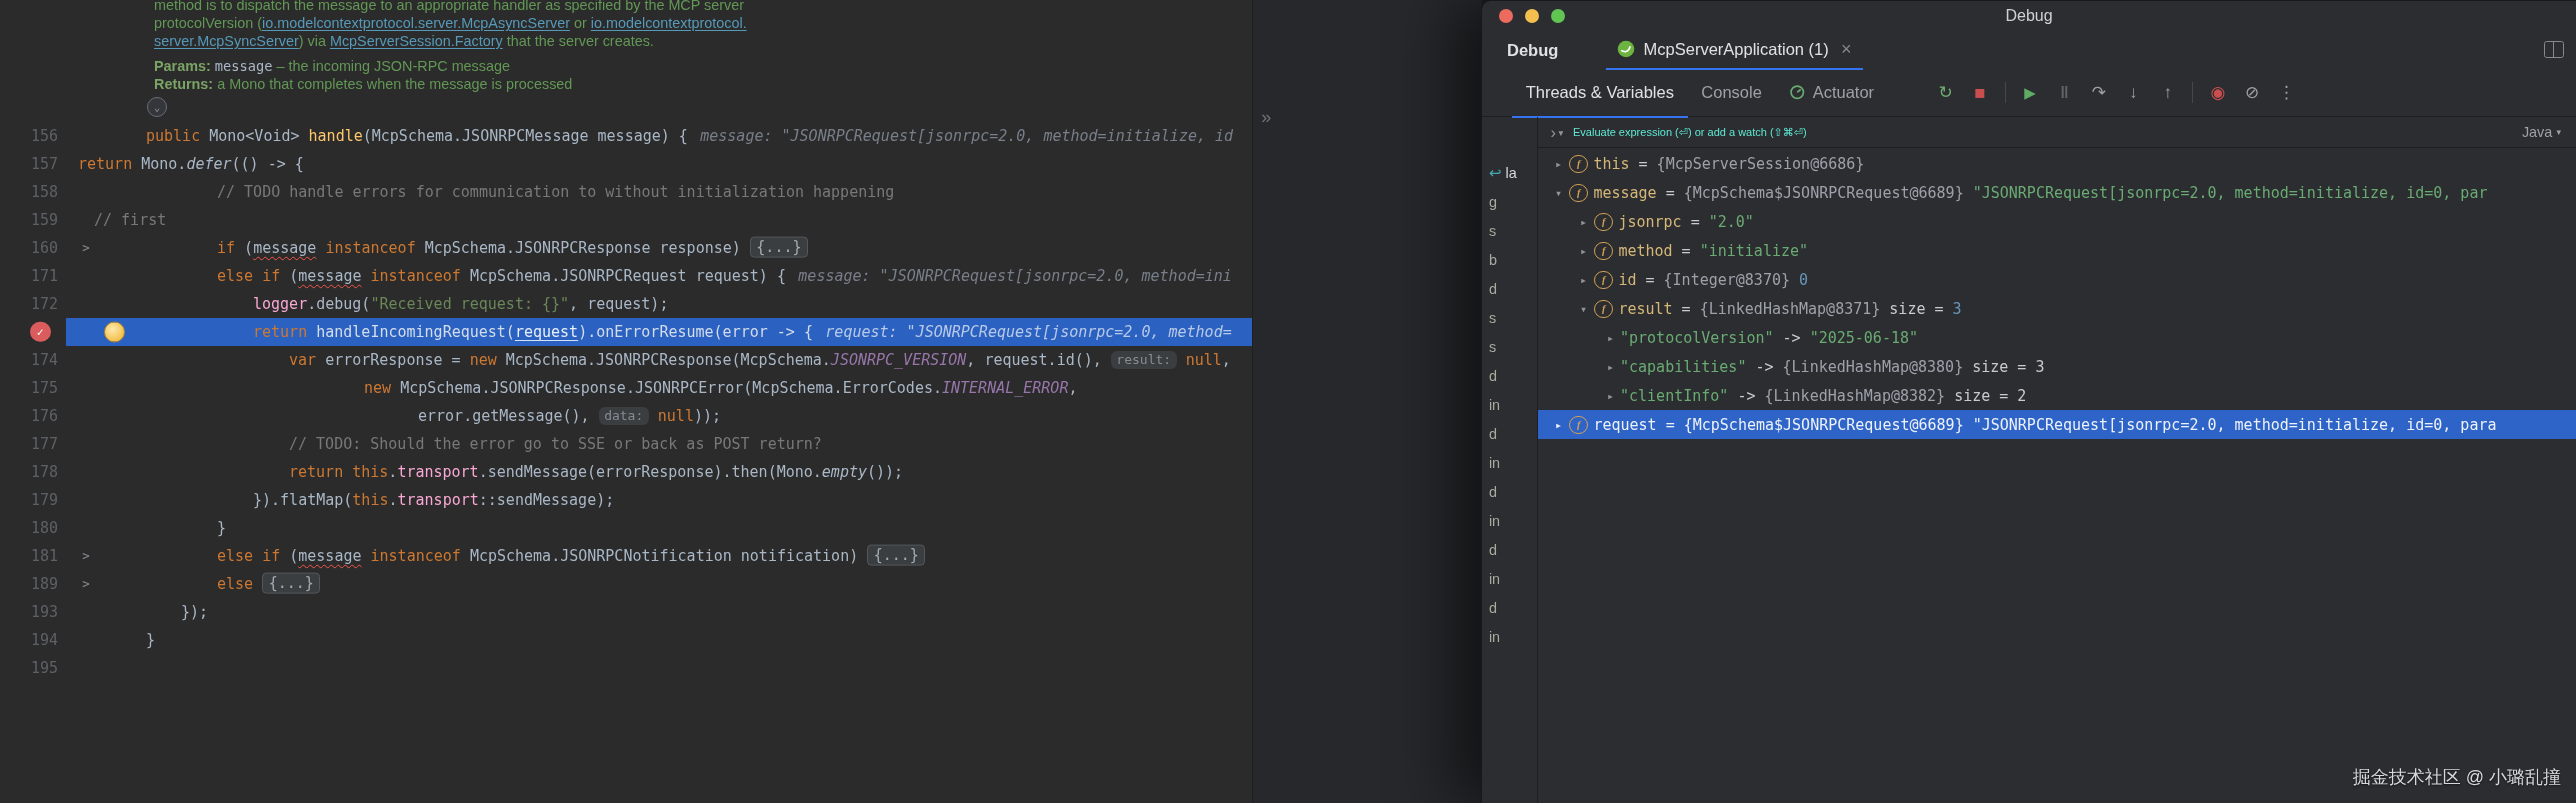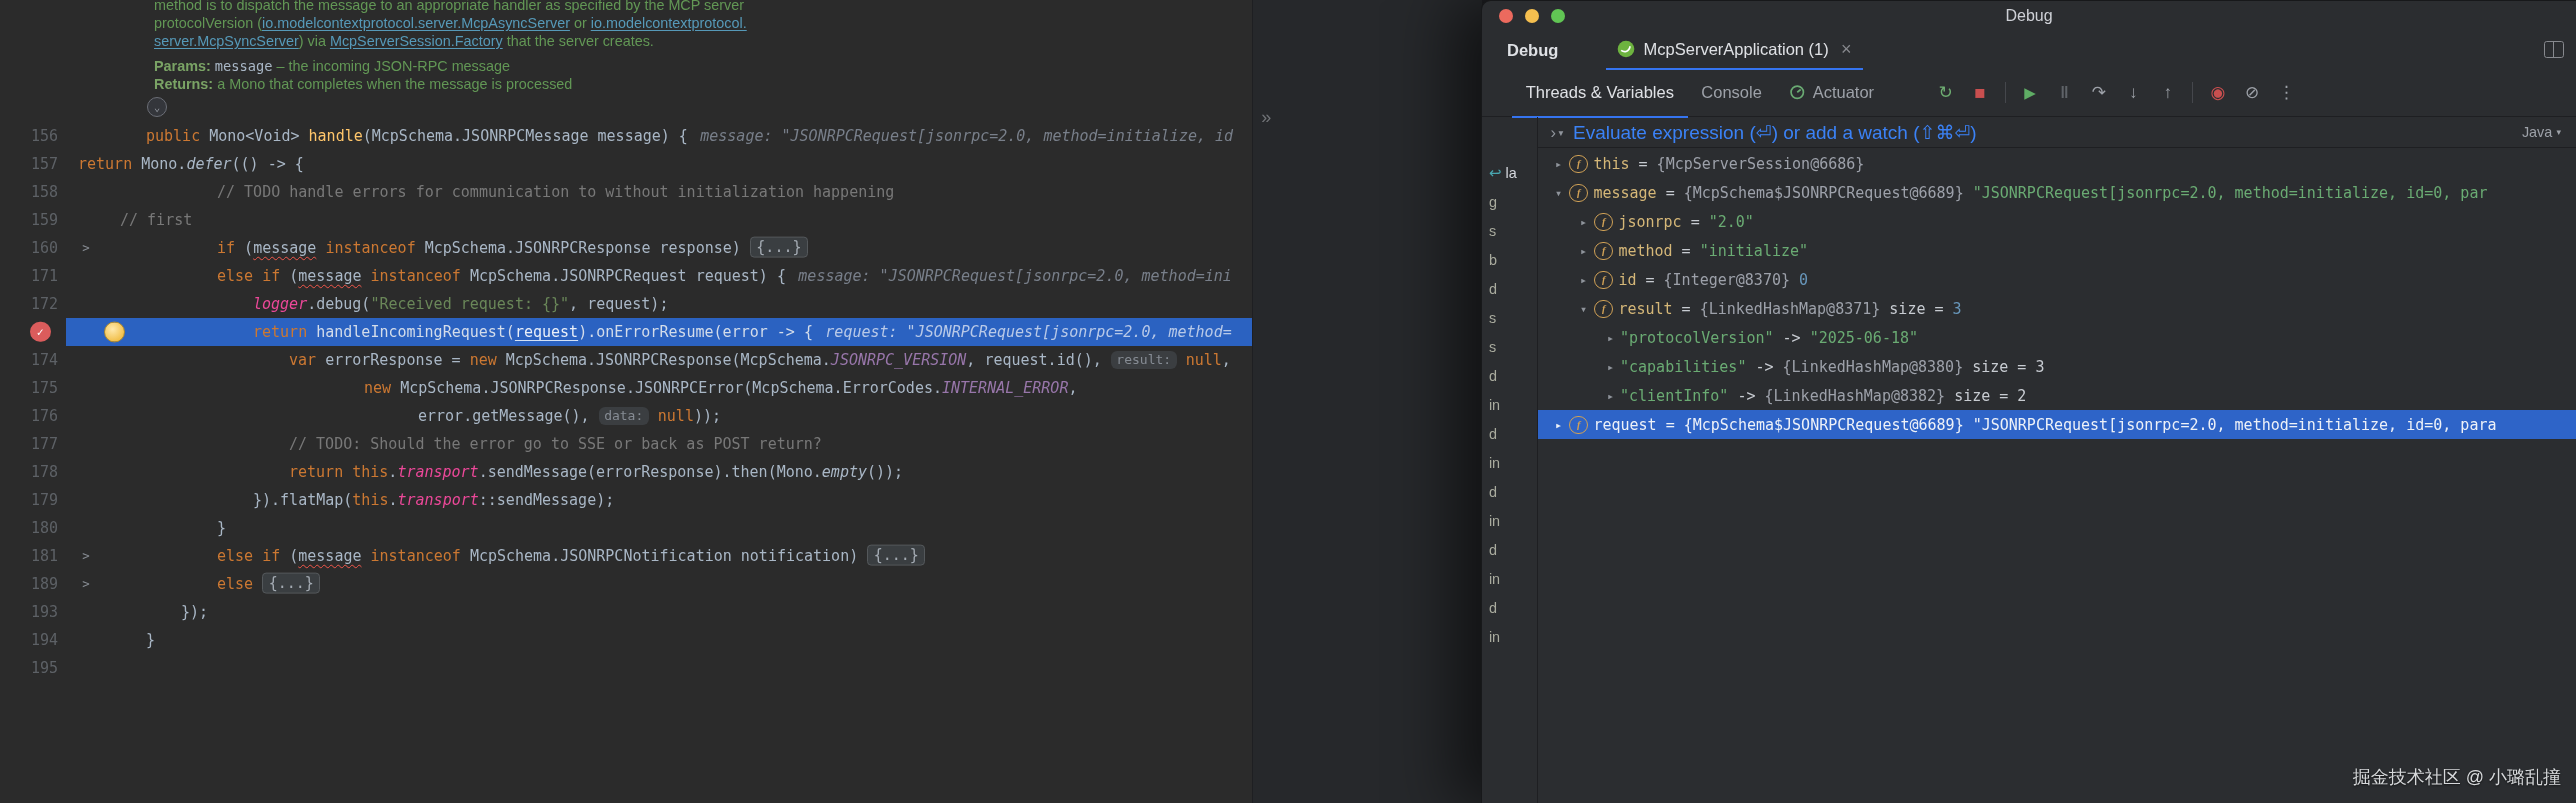--- a/index.html
+++ b/index.html
@@ -30,21 +30,21 @@
       background:#db5c5c;display:flex;align-items:center;justify-content:center;color:#fff;font-size:11.7px;font-weight:bold;}
   .bulb{position:absolute;left:104px;top:50%;transform:translateY(-50%);width:19px;height:19px;border-radius:50%;
       background:radial-gradient(circle at 40% 35%, #ffe9ad, #f2c14e 70%);border:0.7px solid #b08a2e;}
   .code-content{display:block;}
   .tk-k{color:#cc7832;}
   .tk-d{color:#a9b7c6;}
   .exec .tk-d{color:#d3dcea;}
   .tk-s{color:#6a8759;}
   .tk-c{color:#787878;text-align:center;}
   .tk-m{color:#ffc66b;}
-  .tk-f{color:#ec4899;font-style:italic;}
+  .tk-f{color:#f9a8d4;}
   .tk-si{color:#9876aa;font-style:italic;}
   .tk-sm{color:#a9b7c6;font-style:italic;}
   .tk-ur{color:#a9b7c6;text-decoration:underline;text-decoration-style:wavy;text-decoration-color:#f2574b;
          text-decoration-thickness:1.4px;text-underline-offset:3.4px;}
   .tk-uw{color:#e9eff9;text-decoration:underline;text-decoration-color:#d4e2f6;text-decoration-thickness:1.4px;
          text-underline-offset:3.4px;}
   .tk-hint{color:#787f8a;font-style:italic;margin-left:12.4px;}
   .exec .tk-hint{color:#b8c9e8;}
   .tk-ph{background:#3b3e41;color:#868c94;border-radius:6.2px;padding:1.4px 5.5px;font-size:13px;}
   .fold-pill{background:#3a3e41;border:0.7px solid #54585b;border-radius:4.1px;padding:0 5.5px;color:#a4abb3;
@@ -93,21 +93,21 @@
   #frames-pane{width:55px;border-right:0.7px solid #1e1f22;padding-top:41px;flex:none;overflow:hidden;}
   .frame-row{height:29px;display:flex;align-items:center;padding-left:6.9px;gap:4.1px;color:#a9ab9e;font-size:14.4px;
       white-space:pre;overflow:hidden;}
   .frame-row:first-child{color:#d5d8de;}
   .back-arrow{color:#49a6b0;font-size:15px;}
 
   #vars-pane{flex:1;display:flex;flex-direction:column;min-width:0;}
   #eval-bar{height:30px;display:flex;align-items:center;border-bottom:0.7px solid #1e1f22;padding:0 12.4px;flex:none;}
   .eval-chev{color:#8f949b;font-size:16.5px;margin-right:2.7px;}
   .eval-chev.small{font-size:9.6px;margin-right:0;}
-  #eval-placeholder{color:#3b82f6;font-size:19px;margin-left:9.6px;flex:1;white-space:nowrap;overflow:hidden;}
+  #eval-placeholder{color:#5eead4;font-size:11px;margin-left:9.6px;flex:1;white-space:nowrap;overflow:hidden;}
   #eval-lang{color:#9da1a8;font-size:14.4px;display:flex;align-items:center;gap:4.1px;margin-right:2.7px;}
   #eval-lang .small{font-size:9px;}
 
   #variables-list{flex:1;overflow:hidden;padding-top:1.4px;font-family:"DejaVu Sans Mono",monospace;font-size:15px;}
   .var-row{height:29px;display:flex;align-items:center;white-space:pre;overflow:hidden;}
   .var-row.selected{background:#2e64c8;}
   .var-chevron{width:19px;flex:none;text-align:center;color:#8f949b;font-size:11.7px;}
   .f-icon{width:16.5px;height:16.5px;border-radius:50%;border:1.4px solid #d0a156;color:#d0a156;flex:none;
       display:flex;align-items:center;justify-content:center;font-size:10.3px;font-style:italic;font-weight:bold;
       margin:0 5.5px 0 1.4px;font-family:"Liberation Serif",serif;}
@@ -133,21 +133,21 @@
       <div class="doc-line gap"><span class="tk-doc-tag">Params: </span><span class="tk-doc-code">message</span><span class="tk-doc-text"> – the incoming JSON-RPC message</span></div>
       <div class="doc-line"><span class="tk-doc-tag">Returns: </span><span class="tk-doc-text">a Mono that completes when the message is processed</span></div>
     </div>
   <div id="doc-toggle">
     <div class="doc-toggle-circle">⌄</div>
   </div>
   <div id="code-lines">
       <div class="code-line"><span class="lnum">156</span><span class="code-content" style="padding-left: 146px;"><span class="tk-k">public </span><span class="tk-d">Mono&lt;Void&gt; </span><span class="tk-m">handle</span><span class="tk-d">(McpSchema.JSONRPCMessage message) {</span><span class="tk-hint">message: "JSONRPCRequest[jsonrpc=2.0, method=initialize, id</span></span></div>
       <div class="code-line"><span class="lnum">157</span><span class="code-content" style="padding-left: 78px;"><span class="tk-k">return </span><span class="tk-d">Mono.</span><span class="tk-sm">defer</span><span class="tk-d">(() -&gt; {</span></span></div>
       <div class="code-line"><span class="lnum">158</span><span class="code-content" style="padding-left: 217px;"><span class="tk-c">// TODO handle errors for communication to without initialization happening</span></span></div>
-      <div class="code-line"><span class="lnum">159</span><span class="code-content" style="padding-left: 120px;"><span class="tk-c">// first</span></span></div>
+      <div class="code-line"><span class="lnum">159</span><span class="code-content" style="padding-left: 94px;"><span class="tk-c">// first</span></span></div>
       <div class="code-line"><span class="lnum">160</span><span class="fold-arrow">&gt;</span><span class="code-content" style="padding-left: 217px;"><span class="tk-k">if </span><span class="tk-d">(</span><span class="tk-ur">message</span><span class="tk-d"> </span><span class="tk-k">instanceof </span><span class="tk-d">McpSchema.JSONRPCResponse response) </span><span class="fold-pill">{...}</span></span></div>
       <div class="code-line"><span class="lnum">171</span><span class="code-content" style="padding-left: 217px;"><span class="tk-k">else if </span><span class="tk-d">(</span><span class="tk-ur">message</span><span class="tk-d"> </span><span class="tk-k">instanceof </span><span class="tk-d">McpSchema.JSONRPCRequest request) {</span><span class="tk-hint">message: "JSONRPCRequest[jsonrpc=2.0, method=ini</span></span></div>
       <div class="code-line"><span class="lnum">172</span><span class="code-content" style="padding-left: 253px;"><span class="tk-f">logger</span><span class="tk-d">.debug(</span><span class="tk-s">"Received request: {}"</span><span class="tk-d">, request);</span></span></div>
       <div class="code-line exec"><span class="bp-dot">✓</span><span class="bulb"></span><span class="code-content" style="padding-left: 253px;"><span class="tk-k">return </span><span class="tk-d">handleIncomingRequest(</span><span class="tk-uw">request</span><span class="tk-d">).onErrorResume(error -&gt; {</span><span class="tk-hint">request: "JSONRPCRequest[jsonrpc=2.0, method=</span></span></div>
       <div class="code-line"><span class="lnum">174</span><span class="code-content" style="padding-left: 289px;"><span class="tk-k">var </span><span class="tk-d">errorResponse = </span><span class="tk-k">new </span><span class="tk-d">McpSchema.JSONRPCResponse(McpSchema.</span><span class="tk-si">JSONRPC_VERSION</span><span class="tk-d">, request.id(), </span><span class="tk-ph">result:</span><span class="tk-d"> </span><span class="tk-k">null</span><span class="tk-d">,</span></span></div>
       <div class="code-line"><span class="lnum">175</span><span class="code-content" style="padding-left: 364px;"><span class="tk-k">new </span><span class="tk-d">McpSchema.JSONRPCResponse.JSONRPCError(McpSchema.ErrorCodes.</span><span class="tk-si">INTERNAL_ERROR</span><span class="tk-d">,</span></span></div>
       <div class="code-line"><span class="lnum">176</span><span class="code-content" style="padding-left: 418px;"><span class="tk-d">error.getMessage(), </span><span class="tk-ph">data:</span><span class="tk-d"> </span><span class="tk-k">null</span><span class="tk-d">));</span></span></div>
       <div class="code-line"><span class="lnum">177</span><span class="code-content" style="padding-left: 289px;"><span class="tk-c">// TODO: Should the error go to SSE or back as POST return?</span></span></div>
       <div class="code-line"><span class="lnum">178</span><span class="code-content" style="padding-left: 289px;"><span class="tk-k">return this</span><span class="tk-d">.</span><span class="tk-f">transport</span><span class="tk-d">.sendMessage(errorResponse).then(Mono.</span><span class="tk-sm">empty</span><span class="tk-d">());</span></span></div>
       <div class="code-line"><span class="lnum">179</span><span class="code-content" style="padding-left: 253px;"><span class="tk-d">}).flatMap(</span><span class="tk-k">this</span><span class="tk-d">.</span><span class="tk-f">transport</span><span class="tk-d">::sendMessage);</span></span></div>

